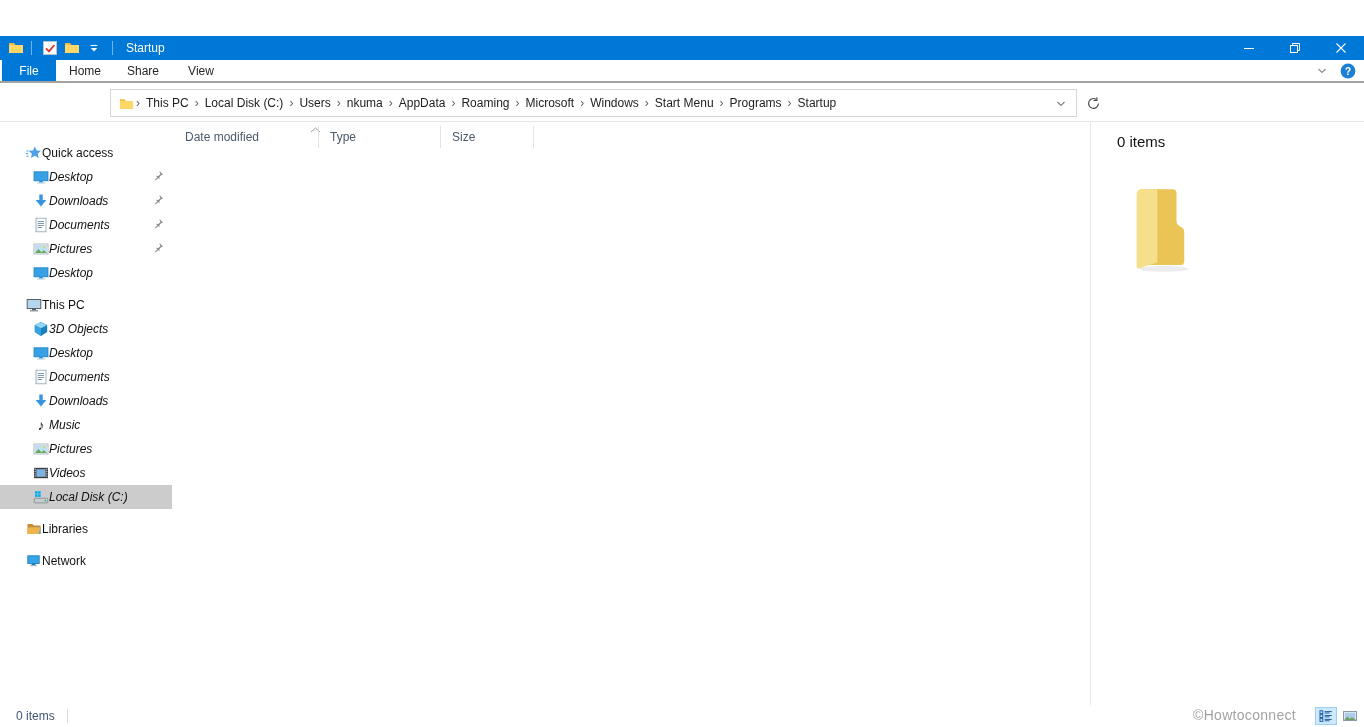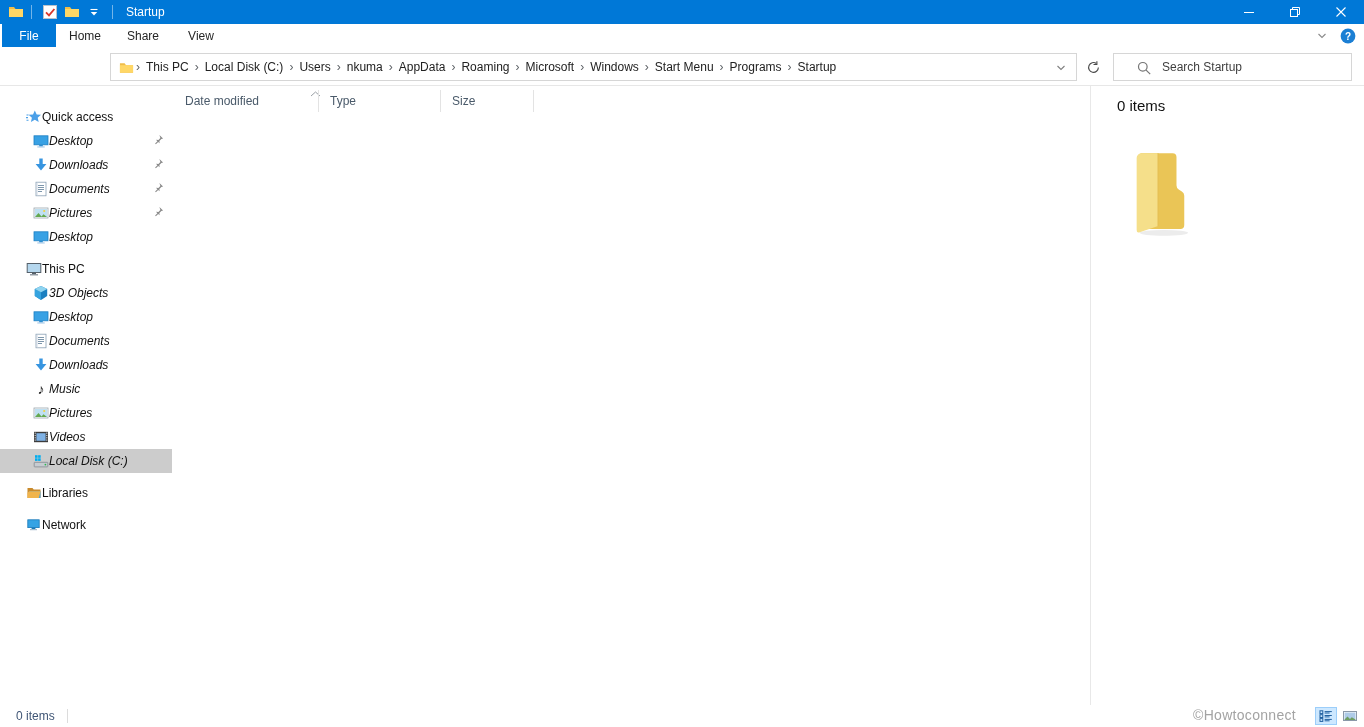--- a/index.html
+++ b/index.html
@@ -1,31 +1,31 @@
 <!DOCTYPE html>
 <html style="--accent: #0078d7;"><head>
 <meta charset="utf-8">
 <style>
   * { margin:0; padding:0; box-sizing:border-box; }
   html,body { width:1364px; height:727px; overflow:hidden; }
   body { font-family:"Liberation Sans", sans-serif; font-size:12px; color:#1a1a1a; background:#fff; position:relative; }
-  .window { position:absolute; inset:0; background:#fff; }
+  .window { position:absolute; inset:0; background:#fff;margin-top:36px; }
 
   
   .titlebar { position:absolute; left:0; top:0; right:0; height:24px; background:var(--accent,#0078d7); display:flex; align-items:center; }
   .titlebar .icon { width:16px; height:16px; display:inline-flex; align-items:center; justify-content:center; }
   .app-ic { margin-left:8px; }
   .tsep { width:1px; height:14px; background:rgba(255,255,255,.45); margin:0 7px; }
   .qatbtn { width:20px; height:20px; display:inline-flex; align-items:center; justify-content:center; margin:0 1px; }
   .wtitle { color:#fff; font-size:12px; margin-left:6px; white-space:nowrap; }
   .controls { margin-left:auto; display:flex; height:24px; }
   .ctl { width:46px; height:24px; display:flex; align-items:center; justify-content:center; }
 
   
-  .menubar { position:absolute; left:0; top:24px; right:0; height:27px; background:#fff; border-bottom:3px solid #a3a3a3; display:flex; align-items:stretch; }
+  .menubar { position:absolute; left:0; top:24px; right:0; height:27px; background:#fff; border-bottom:6px solid #a3a3a3; display:flex; align-items:stretch; }
   .file-tab { width:54px; margin-left:2px; background:var(--accent,#0078d7); color:#fff; display:flex; align-items:center; justify-content:center; font-size:12px; }
   #ribbon-tabs { display:flex; }
   .rtab { width:58px; display:flex; align-items:center; justify-content:center; color:#262626; }
   .menu-right { margin-left:auto; display:flex; align-items:center; gap:10px; padding-right:8px; }
   .mr-ic { width:16px; height:16px; display:inline-flex; align-items:center; justify-content:center; }
 
   
   .toolbar { position:absolute; left:0; top:47px; right:0; height:39px; background:#fff; border-bottom:1px solid #e7e7e7; }
   .navbtn { position:absolute; top:55px; width:24px; height:24px; display:flex; align-items:center; justify-content:center; }
   .navbtn.small { width:15px; }
@@ -211,27 +211,20 @@
         </span>
     </div>
 
     <div class="refreshbtn">
         <svg width="15" height="15" viewBox="0 0 16 16">
           <path d="M13.2 8A5.2 5.2 0 1 1 11 3.7" fill="none" stroke="#4a4a4a" stroke-width="1.2"></path>
           <path d="M11.6 1.2v3.6H8" fill="none" stroke="#4a4a4a" stroke-width="1.2"></path>
         </svg>
       </div>
 
-    <div class="searchbox">
-      <span class="mag"><svg width="16" height="16" viewBox="0 0 16 16">
-            <circle cx="6.8" cy="6.8" r="4.3" fill="none" stroke="#767676" stroke-width="1.2"></circle>
-            <path d="M10.1 10.1L14.2 14.2" stroke="#767676" stroke-width="1.2"></path>
-          </svg></span>
-      <input type="text" placeholder="Search Startup" style="">
-    </div>
   </div>
 
   <div class="content">
     <div class="sidebar" id="sidebar">
         <div class="srow lvl0">
           <span class="icon">
             <svg width="16" height="16" viewBox="0 0 16 16">
               <path d="M8.8 1.4l1.9 4 4.3.4-3.3 3 1 4.3-3.9-2.3-3.9 2.3 1-4.3-3.3-3 4.4-.4z" fill="#4ba0e8"></path>
               <path d="M.5 6h2M0 8.6h2M.5 11.2h2" stroke="#4ba0e8" stroke-width="1.1"></path>
             </svg>

